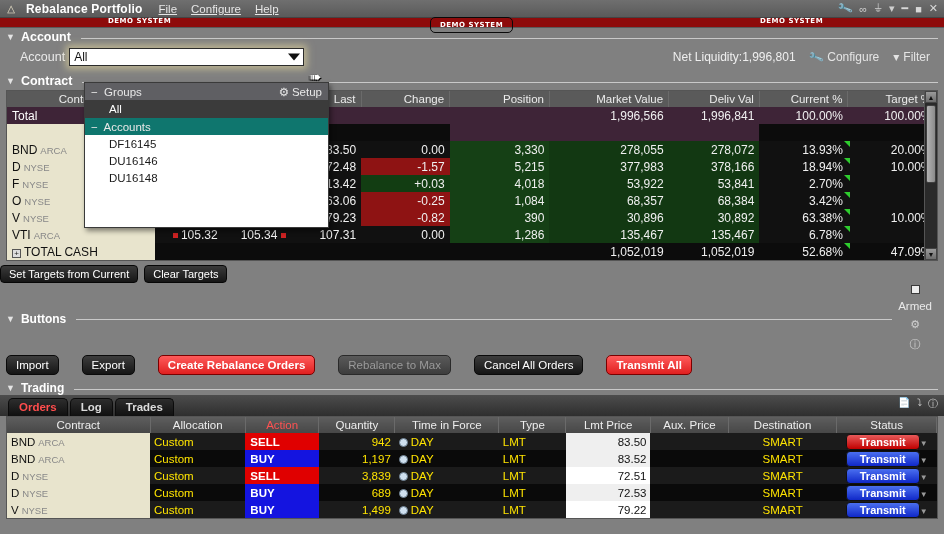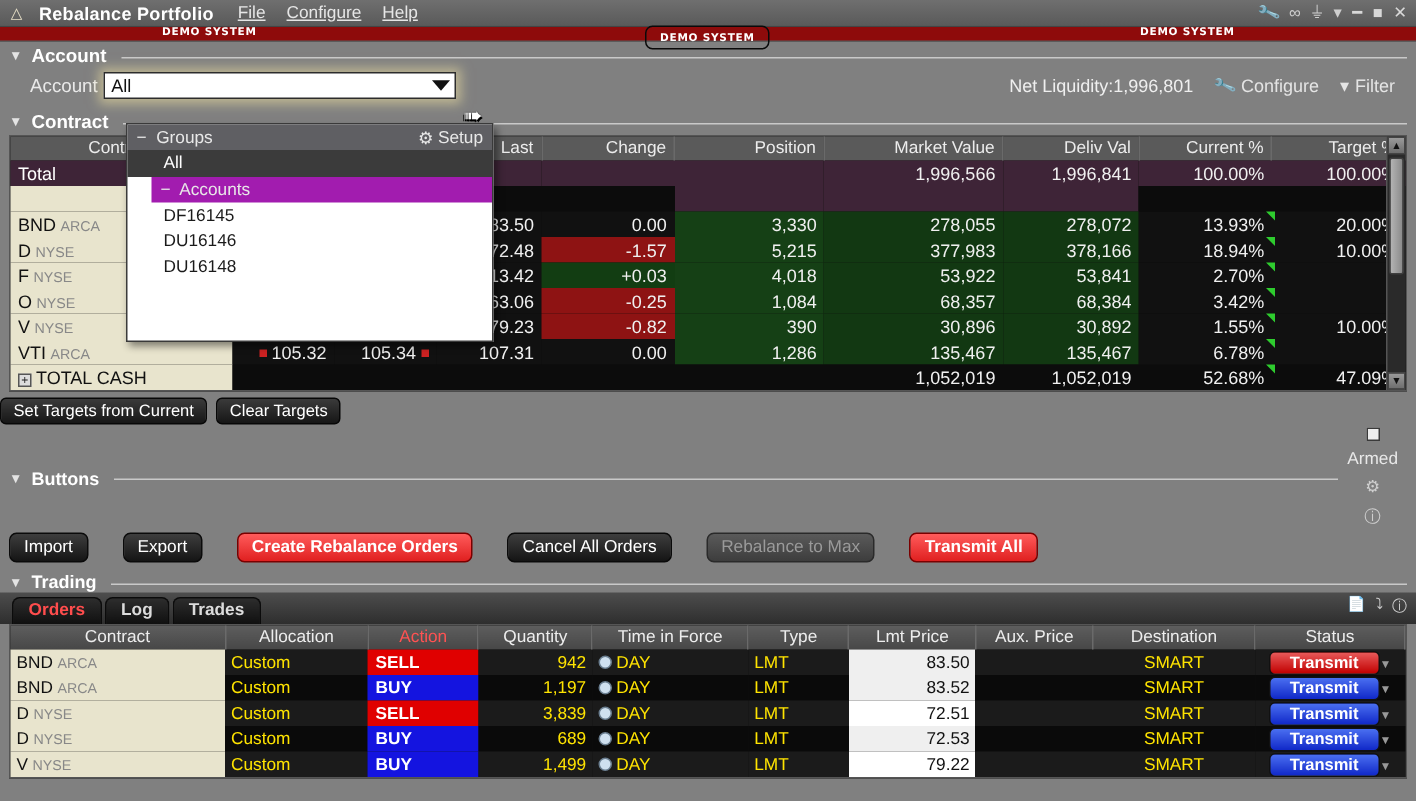--- a/index.html
+++ b/index.html
@@ -69,21 +69,21 @@
   .dd{
     position:absolute; left:84px; top:82px; width:245px; height:146px;
     background:#fff; border:1px solid #3a3a3a; z-index:40;
     box-shadow:2px 3px 5px rgba(0,0,0,.45);
   }
   .dd-grp{
     height:17px; background:#5f5f63; color:#e8e8e8; font-size:11.5px;
     display:flex; align-items:center; padding-left:6px; justify-content:space-between;
     padding-right:6px;
   }
-  .dd-grp.light{ background:#a21caf;margin-left:16px; }
+  .dd-grp.light{ background:#0f766e; }
   .dd-grp .setup{ display:flex;align-items:center;gap:3px; font-size:11.5px;}
   .dd-sel{
     height:18px; background:#3b3b3b; color:#fff; font-size:11.5px;
     display:flex; align-items:center; padding-left:24px;
   }
   .dd-item{ height:17px; color:#1a1a1a; font-size:11.5px; display:flex; align-items:center; padding-left:24px;}
   .cursor{ position:absolute; left:309px; top:68px; z-index:60; font-size:15px; color:#fff;
            text-shadow:0 0 1px #000,1px 1px 0 #000,-1px 1px 0 #000; }
 
   
@@ -355,21 +355,21 @@
       </tr>
       <tr>
         <td class="sym"><span>V</span><span class="ex">NYSE</span></td>
         <td class="bidask num"><span class="tick r"></span> <span>79.20</span></td>
         <td class="bidask num"><span>79.22</span> <span class="tick r"></span></td>
         <td class="last num"><span class="tick g"></span> <span>79.23</span></td>
         <td class="chg-dn num">-0.82</td>
         <td class="pos num">390</td>
         <td class="mv num">30,896</td>
         <td class="dv num">30,892</td>
-        <td class="cur num"><span class="flag"></span><span>1.55%</span></td>
+        <td class="cur num"><span class="flag"></span><span>63.38%</span></td>
         <td class="tgt num">10.00%</td>
       </tr>
       <tr>
         <td class="sym"><span>VTI</span><span class="ex">ARCA</span></td>
         <td class="bidask num"><span class="tick r"></span> <span>105.32</span></td>
         <td class="bidask num"><span>105.34</span> <span class="tick r"></span></td>
         <td class="last num">107.31</td>
         <td class="chg-flat num">0.00</td>
         <td class="pos num">1,286</td>
         <td class="mv num">135,467</td>
@@ -412,22 +412,22 @@
     <span class="armed-txt">Armed</span>
     <span class="mini">⚙</span>
     <span class="mini">ⓘ</span>
   </span>
 </div>
 
 <div class="btn-bar">
   <button class="b dark">Import</button>
   <button class="b dark">Export</button>
   <button class="b red">Create Rebalance Orders</button>
+  <button class="b dis">Rebalance to Max</button>
   <button class="b dark">Cancel All Orders</button>
-  <button class="b dis">Rebalance to Max</button>
   <button class="b red">Transmit All</button>
 </div>
 
 <div class="sec">
   <span class="tri">▼</span>
   <span class="lbl" style="font-size:12px">Trading</span>
   <span class="rule"></span>
 </div>
 
 <div class="tabs">

